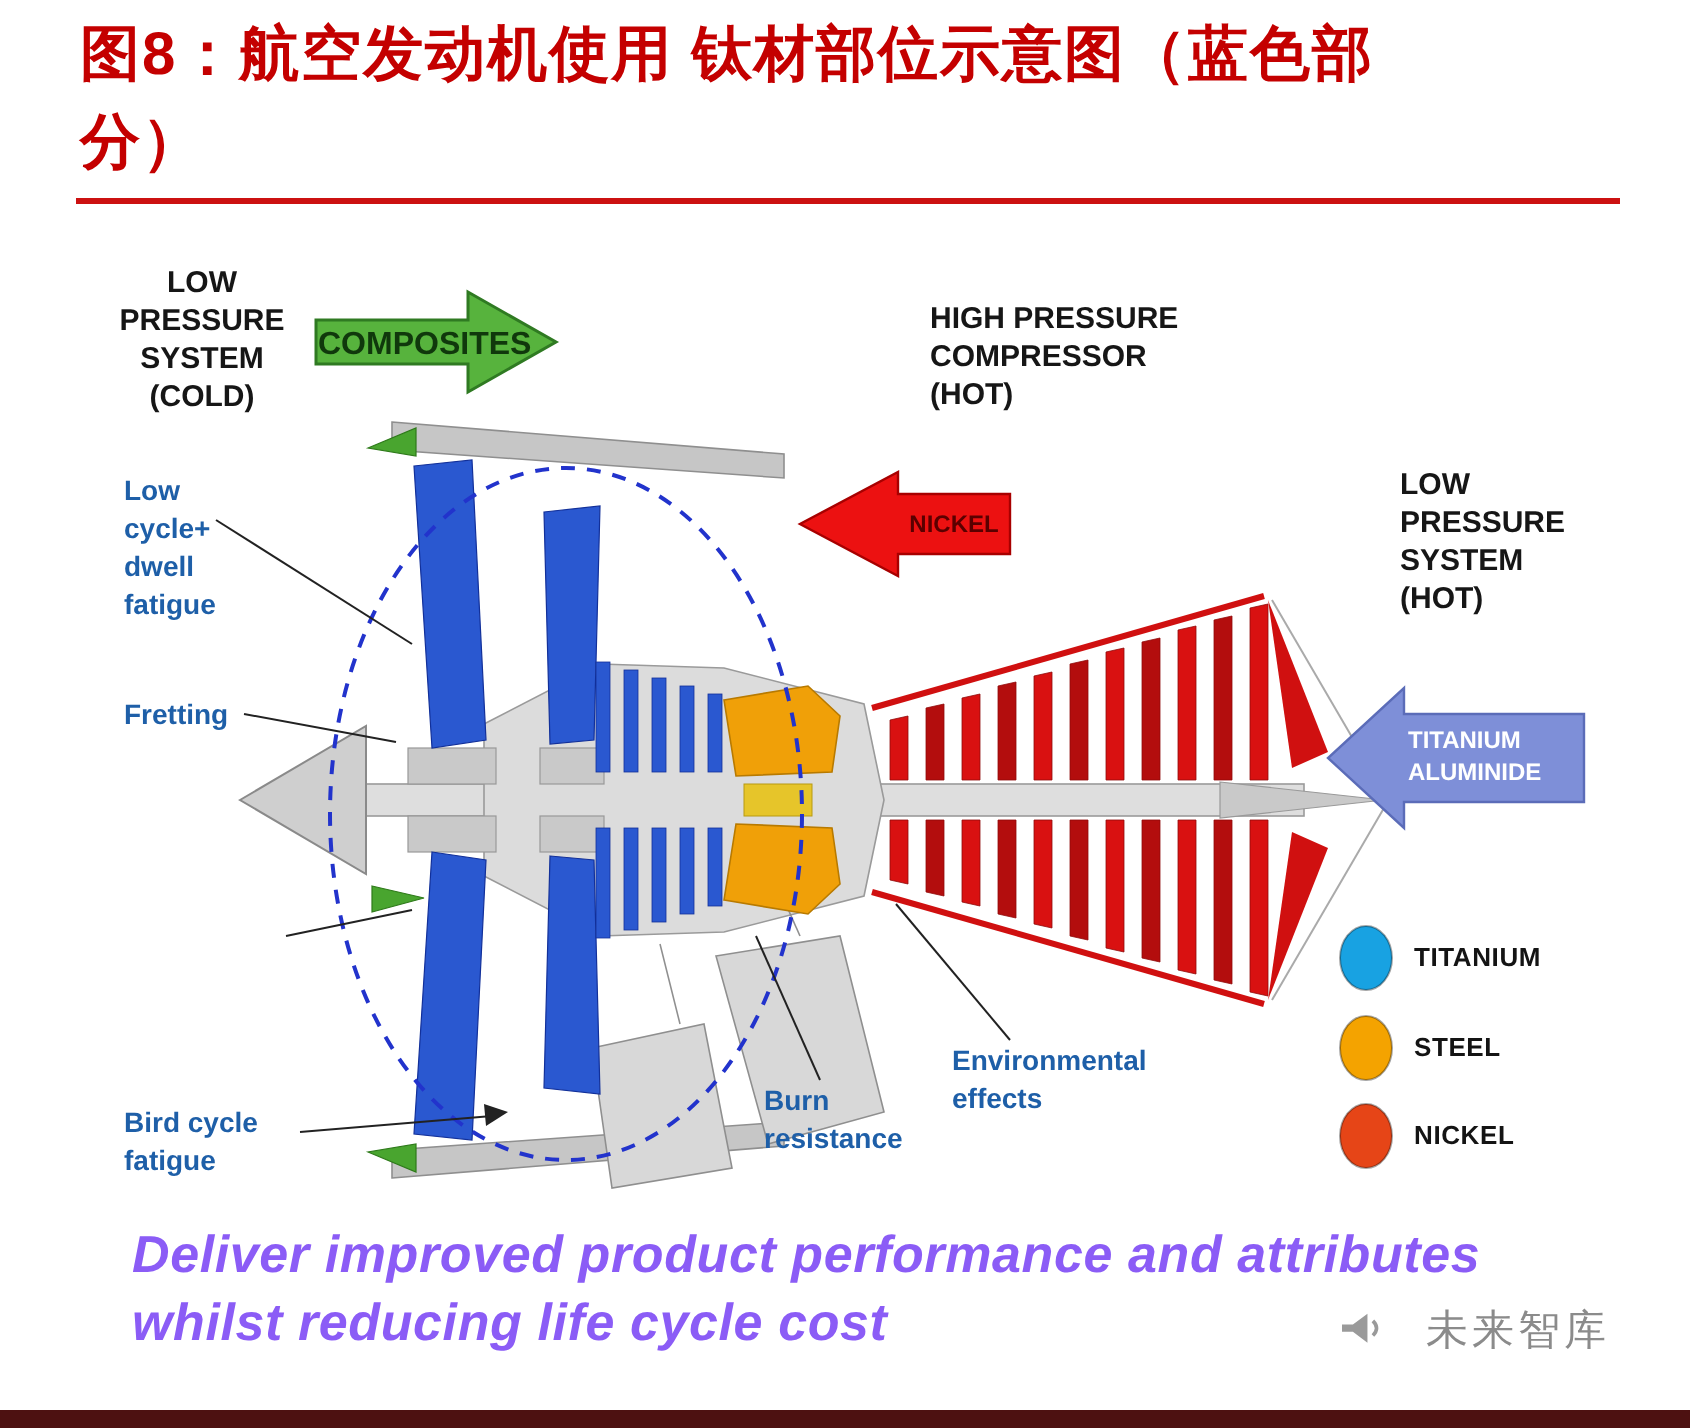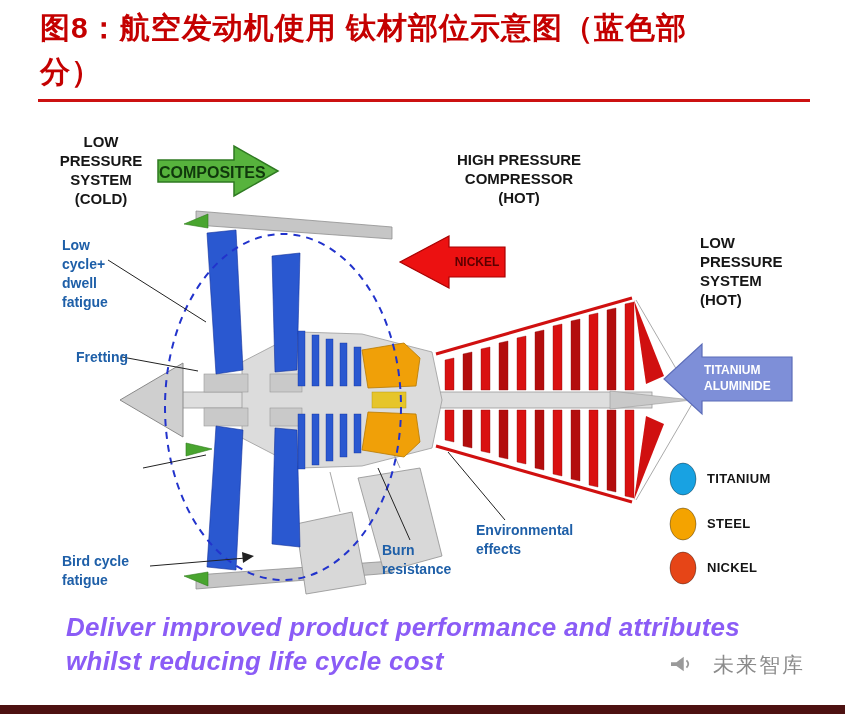--- a/index.html
+++ b/index.html
@@ -156,42 +156,42 @@
       <ellipse cx="683" cy="524" rx="13" ry="16" fill="#f4a300"></ellipse>
       <ellipse cx="683" cy="568" rx="13" ry="16" fill="#e64517"></ellipse>
     </g>
   </svg>
 
   <div class="abs pre syslabel" style="left:55px; top:132px; width:92px; text-align:center;">LOW
 PRESSURE
 SYSTEM
 (COLD)</div>
 
-  <div class="abs pre syslabel" style="left:439px; top:150px; width:160px;text-align:center;">HIGH PRESSURE
+  <div class="abs pre syslabel" style="left:465px; top:150px; width:160px;">HIGH PRESSURE
 COMPRESSOR
 (HOT)</div>
 
   <div class="abs pre syslabel" style="left:700px; top:233px; width:100px;">LOW
 PRESSURE
 SYSTEM
 (HOT)</div>
 
   <div class="abs arrowlabel" style="left:159px; top:164px; width:74px; text-align:center; font-size:16px; color:#10380c;">COMPOSITES</div>
 
   <div class="abs arrowlabel" style="left:449px; top:255px; width:56px; text-align:center; font-size:12px; color:#5a0000;">NICKEL</div>
 
   <div class="abs pre arrowlabel" style="left:704px; top:362px; width:90px; font-size:12px; color:#ffffff; line-height:1.35;">TITANIUM
 ALUMINIDE</div>
 
   <div class="abs pre callout" style="left:62px; top:236px;">Low
 cycle+
 dwell
 fatigue</div>
 
-  <div class="abs pre callout" style="left:76px; top:348px;">Fretting</div>
+  <div class="abs pre callout" style="left:62px; top:348px;">Fretting</div>
 
 
   <div class="abs pre callout" style="left:62px; top:552px;">Bird cycle
 fatigue</div>
 
   <div class="abs pre callout" style="left:382px; top:541px;">Burn
 resistance</div>
 
   <div class="abs pre callout" style="left:476px; top:521px;">Environmental
 effects</div>

